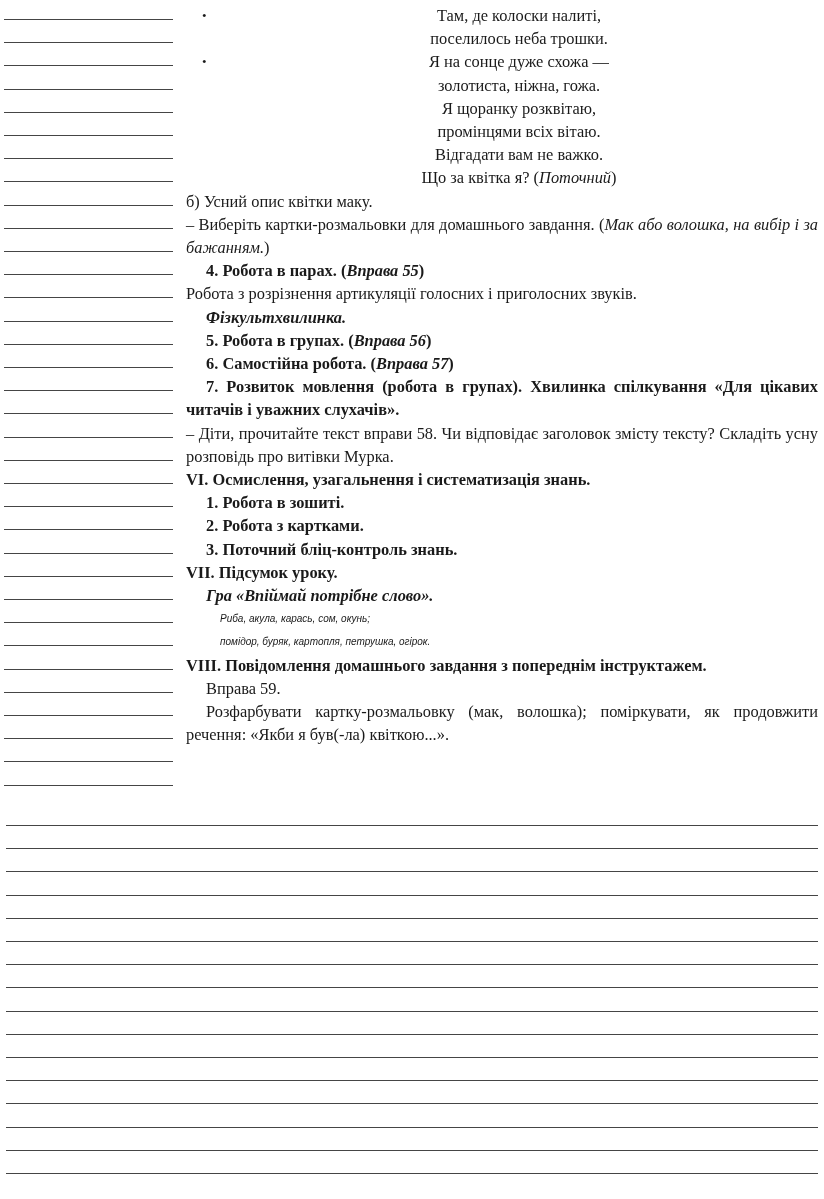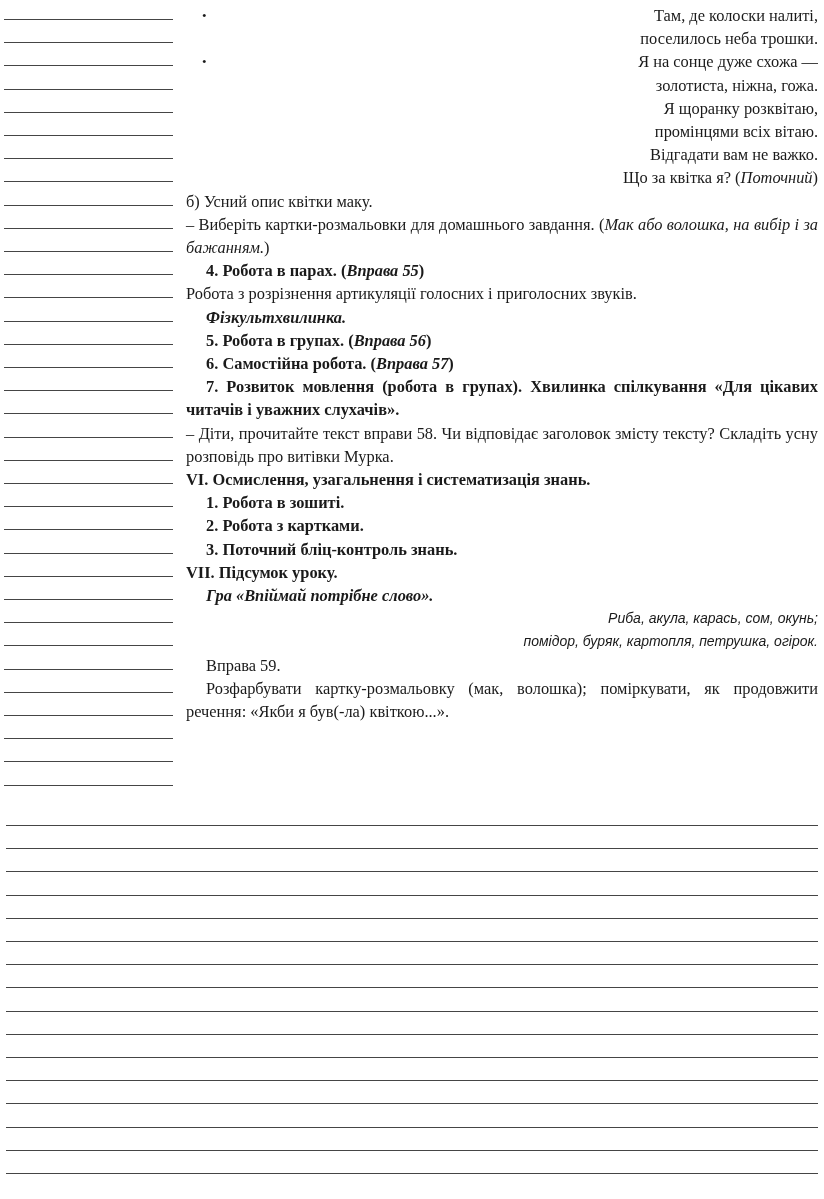--- a/index.html
+++ b/index.html
@@ -73,29 +73,29 @@
     padding-left: 34px;
     text-align: left;
   }
   .verse .bullet {
     position: absolute;
     left: 16px;
     top: 0;
     font-size: 13px;
     line-height: 23.2px;
   }
-  .verse .vline { display: block; text-align: right; }
+  .verse .vline { display: block; text-align: center; }
 
   
   .wordlist {
     font-family: "Liberation Sans", "DejaVu Sans", sans-serif;
     font-style: italic;
-    font-size: 14px;
+    font-size: 10px;
     padding-left: 34px;
-    text-align: right;
+    text-align: left;
   }
   .wordlist span { display: block; }
 </style>
 </head>
 <body>
 
 <div class="rules-left" id="rules-left">
     <div class="rule short" style="top: 19px; left: 4px; width: 169px;"></div>
     <div class="rule short" style="top: 42.2px; left: 4px; width: 169px;"></div>
     <div class="rule short" style="top: 65.4px; left: 4px; width: 169px;"></div>
@@ -196,18 +196,19 @@
   <p class="roman">VII. Підсумок уроку.</p>
 
   <p class="para bi">Гра «Впіймай потрібне слово».</p>
 
 
   <div class="wordlist">
     <span>Риба, акула, карась, сом, окунь;</span>
     <span>помідор, буряк, картопля, петрушка, огірок.</span>
   </div>
 
+  <p class="roman">VIII. Повідомлення домашнього завдання з попереднім інструктажем.</p>
 
   <p class="para">Вправа 59.</p>
 
   <p class="para">Розфарбувати картку-розмальовку (мак, волошка); поміркувати, як продовжити речення: «Якби я був(-ла) квіткою...».</p>
 
 </div>
 
 </body></html>

